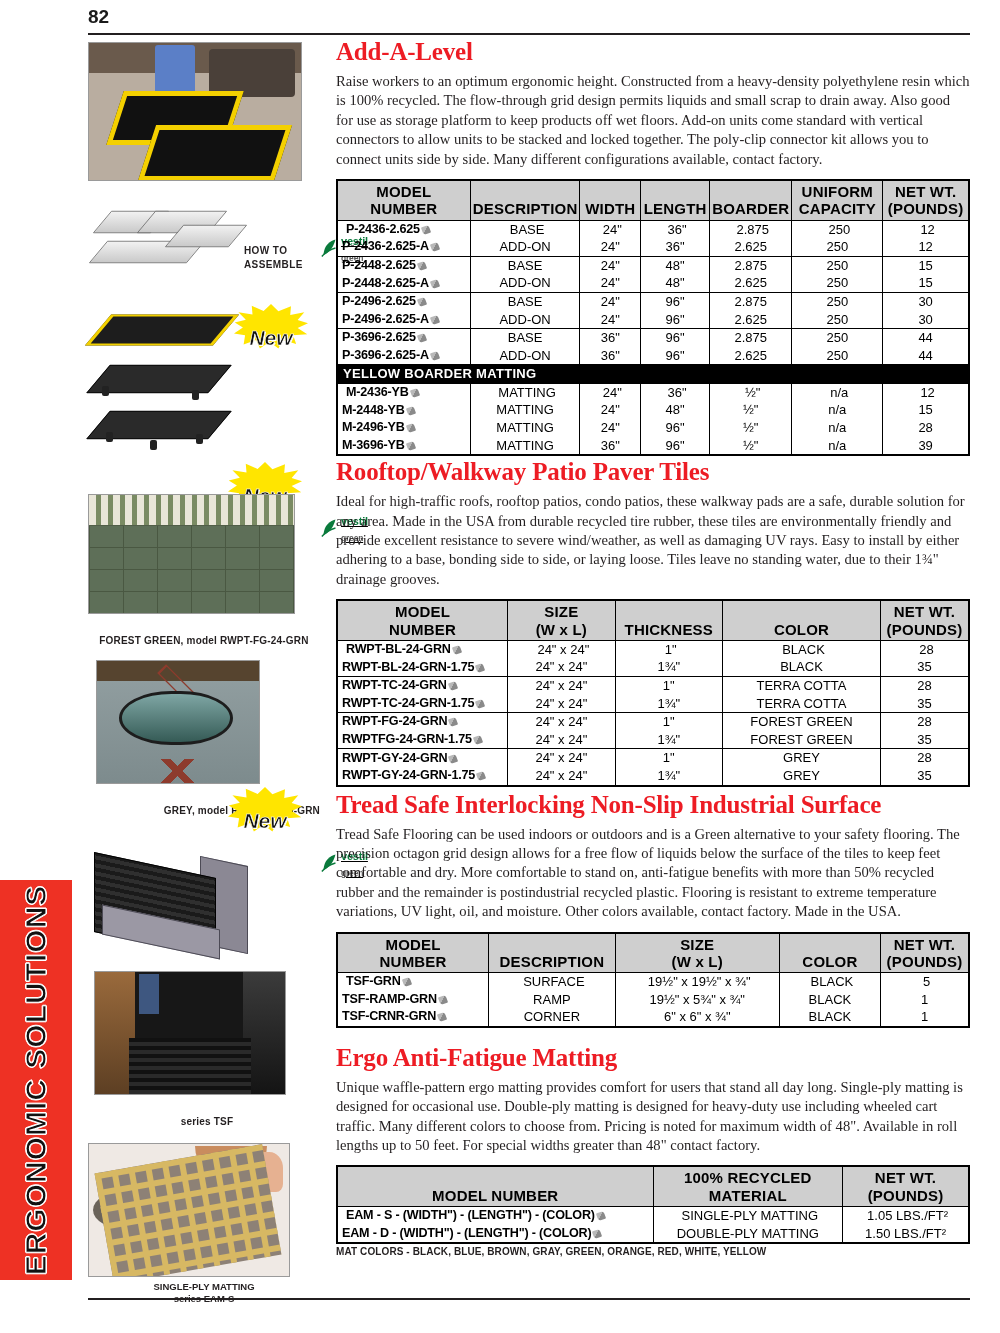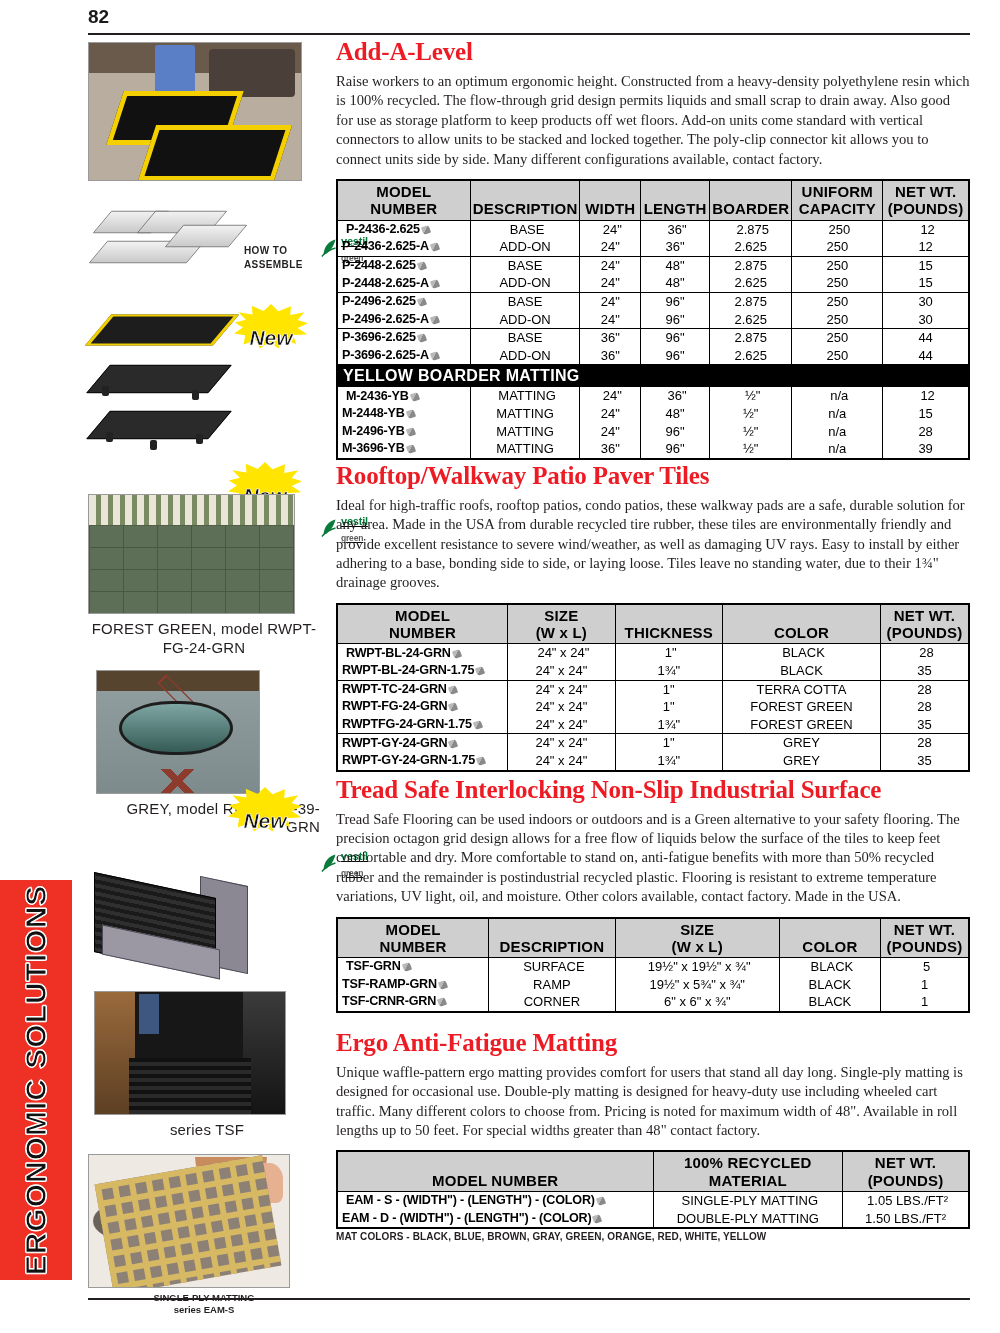--- a/index.html
+++ b/index.html
@@ -21,21 +21,21 @@
   #header-rule{position:absolute;left:88px;top:33px;width:882px;height:2px;background:#231f20;}
   #footer-rule{position:absolute;left:88px;top:1298px;width:882px;height:2px;background:#231f20;}
 
   
   #left-col{position:absolute;left:88px;top:42px;width:232px;}
   #right-col{position:absolute;left:336px;top:38px;width:634px;}
 
   
   .figure{position:relative;margin:0 0 4px 0;}
   .photo{border:1px solid #9a9a9a;background:#cfcfcf;position:relative;overflow:hidden;}
-  .cap{font-size:15px;font-weight:normal;text-align:center;color:#231f20;line-height:1.25;letter-spacing:.2px;margin-top:6px;}
+  .cap{font-size:10px;font-weight:bold;text-align:center;color:#231f20;line-height:1.25;letter-spacing:.2px;margin-top:21px;}
   .cap2{font-size:9.5px;font-weight:bold;text-align:center;color:#231f20;line-height:1.3;}
 
   
   .ph-steps{height:137px;width:212px;background:linear-gradient(#6a5a4c 0 22%,#b9ada0 22% 100%);}
   .ph-steps .floorman{position:absolute;left:66px;top:2px;width:40px;height:52px;background:#5b7fc7;border-radius:3px;}
   .ph-steps .shoe{position:absolute;left:62px;top:50px;width:24px;height:10px;background:#e8e8e8;border-radius:5px;}
   .ph-steps .shoe2{position:absolute;left:88px;top:52px;width:26px;height:10px;background:#ddd;border-radius:5px;}
   .ph-steps .mach{position:absolute;left:120px;top:6px;width:86px;height:48px;background:#4a4039;border-radius:4px;}
   .ph-steps .stepA{position:absolute;left:26px;top:48px;width:110px;height:44px;background:#111;border:5px solid #f4d000;transform:skewX(-18deg);}
   .ph-steps .stepB{position:absolute;left:58px;top:82px;width:126px;height:46px;background:#111;border:5px solid #f4d000;transform:skewX(-18deg);}
@@ -114,21 +114,21 @@
 
   
   table.spec{border-collapse:collapse;width:100%;font-size:11.5px;color:#000;border:2px solid #000;margin-bottom:2px;}
   table.spec th{background:#cfcfcf;border:1px solid #000;font-size:15px;font-weight:bold;letter-spacing:.2px;
      padding:2px 2px;line-height:1.15;vertical-align:bottom;text-align:center;}
   table.spec td{border-left:1px solid #000;border-right:1px solid #000;padding:1px 4px;text-align:center;font-size:13px;
      line-height:1.2;border-top:0;border-bottom:0;}
   table.spec td.model{text-align:left;font-weight:bold;font-size:12.6px;letter-spacing:-.2px;white-space:nowrap;}
   table.spec tr.grp td{border-bottom:1px solid #000;}
   table.spec tr.first td{border-top:1px solid #000;padding-left:8px;}
-  table.spec tr.band td{background:#000;color:#fff;font-weight:bold;text-align:left;font-size:16px;letter-spacing:.3px;padding:1px 5px;}
+  table.spec tr.band td{background:#000;color:#fff;font-weight:bold;text-align:left;font-size:13px;letter-spacing:.3px;padding:1px 5px;}
   .tagicon{display:inline-block;width:8px;height:8px;margin-left:2px;position:relative;top:1px;
      background:linear-gradient(135deg,#b9b9b9 45%,#8a8a8a 45%);transform:rotate(-20deg);border-radius:1px 3px 1px 3px;}
   .tblnote{font-size:10px;font-weight:bold;color:#231f20;letter-spacing:.1px;margin:2px 0 16px 0;}
 </style>
 </head>
 <body>
 
 <div id="page-number">82</div>
 <div id="header-rule"></div>
 <div id="footer-rule"></div>
@@ -446,20 +446,27 @@
             <td>1¾"</td>
             <td>BLACK</td>
             <td>35</td>
           </tr>
           <tr>
             <td class="model">RWPT-TC-24-GRN<span class="tagicon"></span></td>
             <td>24" x 24"</td>
             <td>1"</td>
             <td>TERRA COTTA</td>
             <td>28</td>
+          </tr>
+          <tr class="grp">
+            <td class="model">RWPT-TC-24-GRN-1.75<span class="tagicon"></span></td>
+            <td>24" x 24"</td>
+            <td>1¾"</td>
+            <td>TERRA COTTA</td>
+            <td>35</td>
           </tr>
           <tr>
             <td class="model">RWPT-FG-24-GRN<span class="tagicon"></span></td>
             <td>24" x 24"</td>
             <td>1"</td>
             <td>FOREST GREEN</td>
             <td>28</td>
           </tr>
           <tr class="grp">
             <td class="model">RWPTFG-24-GRN-1.75<span class="tagicon"></span></td>

